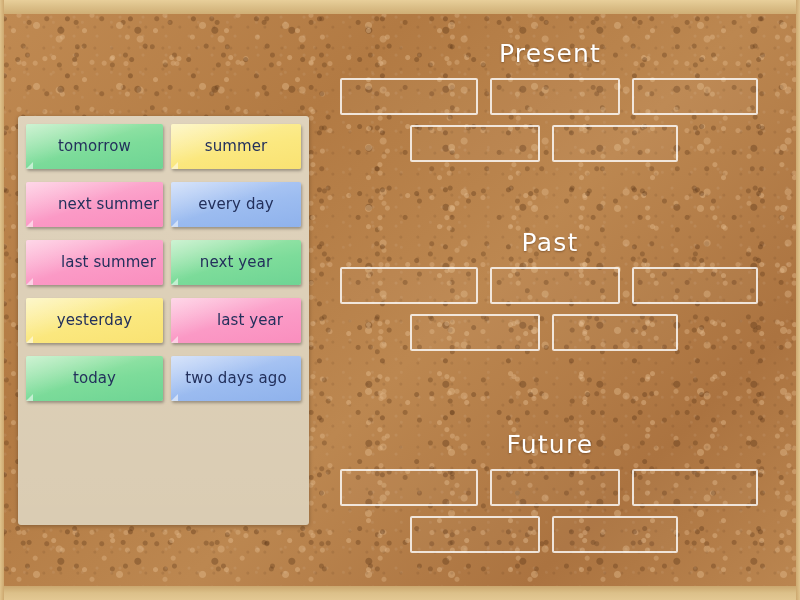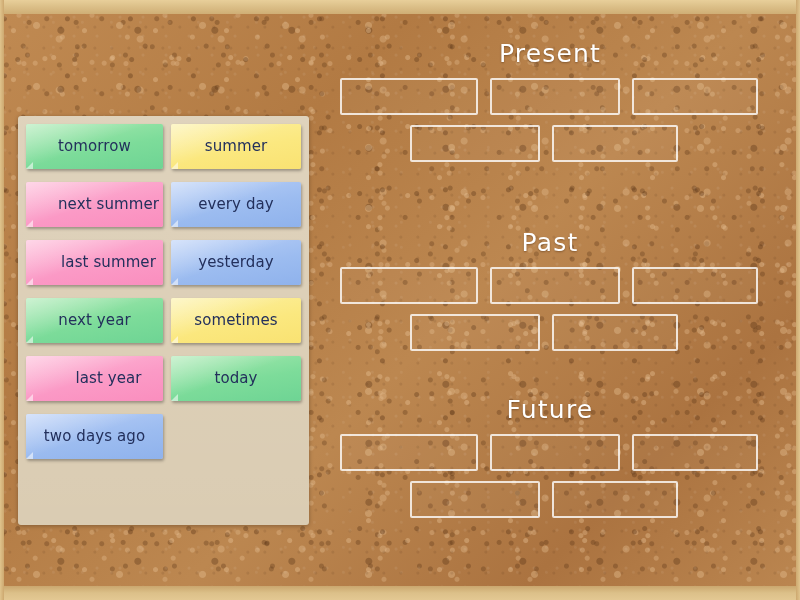--- a/index.html
+++ b/index.html
@@ -172,21 +172,21 @@
     left: 340px;
     top: 12px;
     width: 450px;
     height: 576px;
     z-index: 10;
   }
 
   .zone { position: absolute; left: 0; width: 450px; }
   .zone-present { top: 24px; }
   .zone-past    { top: 213px; }
-  .zone-future  { top: 380px; }
+  .zone-future  { top: 415px; }
 
   .zone-title {
     text-align: center;
     color: #ffffff;
     font-family: "DejaVu Sans", sans-serif;
     font-size: 25px;
     letter-spacing: 1.2px;
     text-shadow: 0 1px 2px rgba(70,40,15,.45);
     height: 36px;
     line-height: 36px;
@@ -240,31 +240,27 @@
             <span class="card-label">next summer</span>
           </div>
           <div class="card c-blue">
             <span class="card-sheen"></span>
             <span class="card-label">every day</span>
           </div>
           <div class="card c-pink">
             <span class="card-sheen"></span>
             <span class="card-label">last summer</span>
           </div>
-          <div class="card c-blue">
+          <div class="card c-green">
+            <span class="card-sheen"></span>
+            <span class="card-label">next year</span>
+          </div>
+          <div class="card c-yellow">
             <span class="card-sheen"></span>
             <span class="card-label">yesterday</span>
-          </div>
-          <div class="card c-green">
-            <span class="card-sheen"></span>
-            <span class="card-label">next year</span>
-          </div>
-          <div class="card c-yellow">
-            <span class="card-sheen"></span>
-            <span class="card-label">sometimes</span>
           </div>
           <div class="card c-pink">
             <span class="card-sheen"></span>
             <span class="card-label">last year</span>
           </div>
           <div class="card c-green">
             <span class="card-sheen"></span>
             <span class="card-label">today</span>
           </div>
           <div class="card c-blue">

